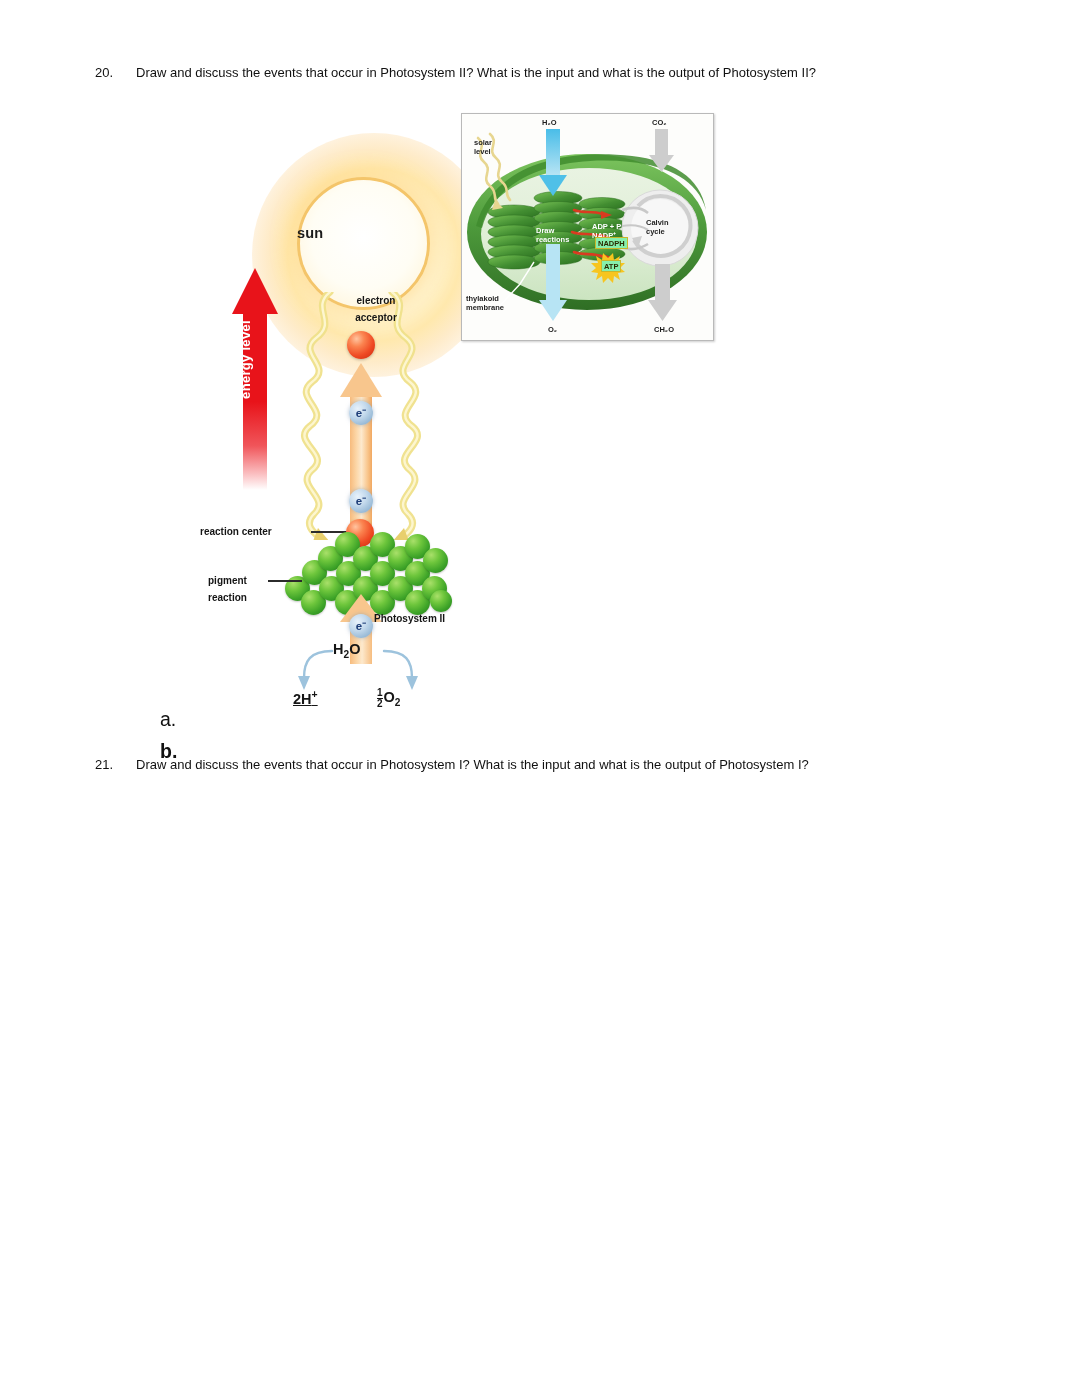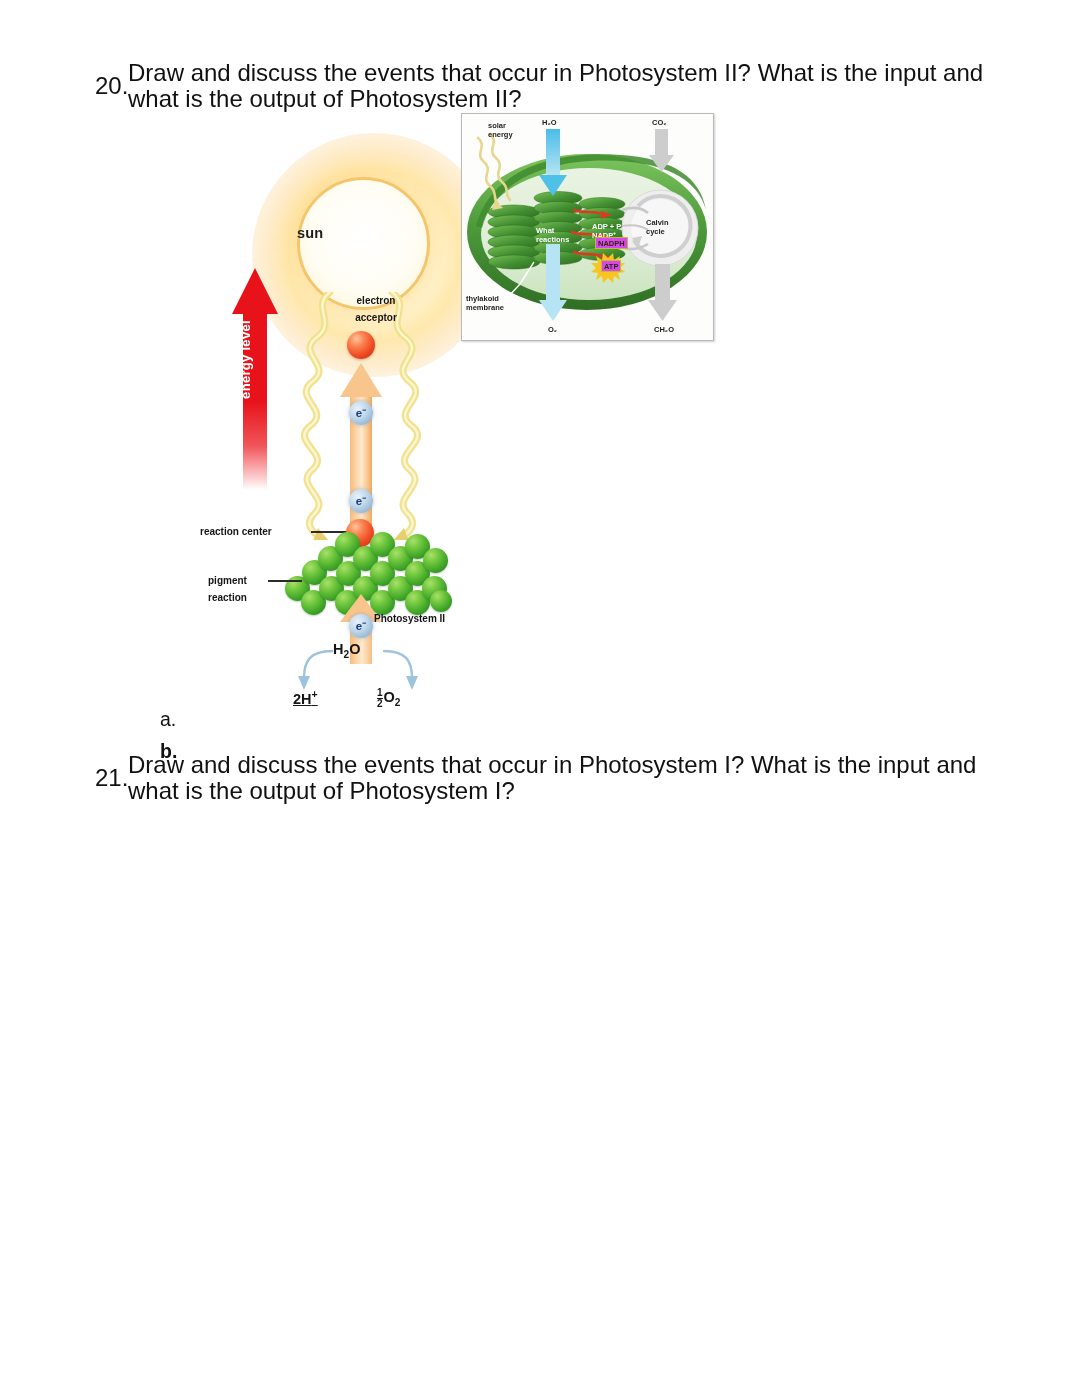--- a/index.html
+++ b/index.html
@@ -18,24 +18,25 @@
   }
 
   
   .q-block {
     position: absolute;
     left: 95px;
     width: 910px;
   }
   .q-item {
     display: flex;
-    align-items: center;
-    font-size: 24px;
+    align-items: flex-end;
+    font-size: 13px;
     line-height: 26px;
     color: #111;
+    gap: 8px;
   }
   .q-num {
     width: 33px;
     flex: 0 0 33px;
     text-align: left;
   }
   .q-text {
     flex: 1 1 auto;
   }
 
@@ -328,21 +329,21 @@
   .in-lab {
     position: absolute;
     font-size: 7.5px;
     font-weight: bold;
     color: #1d1d1d;
     white-space: nowrap;
     line-height: 9px;
   }
   .in-lab.white { color: #ffffff; }
   .in-lab.yellowbox {
-    background: #d946ef;
+    background: #86efac;
     border: 0.6px solid #c8b72a;
     padding: 0.5px 2px;
     color: #2a2a00;
   }
 </style>
 </head>
 <body>
 
 <div class="q-block" style="top:60px;">
   <div class="q-item">
@@ -552,30 +553,30 @@
 
       <rect x="193" y="15" width="13" height="26" fill="#cdcdcd"></rect>
       <path d="M187 41 L199.5 58 L212 41 Z" fill="#cdcdcd"></path>
 
       <rect x="193" y="150" width="15" height="36" fill="#cdcdcd"></rect>
       <path d="M186 186 L200.5 207 L215 186 Z" fill="#cdcdcd"></path>
 
       <path d="M34 196 L58 170 L72 148" stroke="#ffffff" stroke-width="1.4" fill="none"></path>
     </svg>
 
-    <div class="in-lab" style="left:12px; top:7px;margin-left:14px;">
+    <div class="in-lab" style="left:12px; top:24px;">
       <span>solar</span><br>
-      <span>energy</span>
+      <span>level</span>
     </div>
     <div class="in-lab" style="left:80px; top:4px;">H₂O</div>
     <div class="in-lab" style="left:190px; top:4px;">CO₂</div>
     <div class="in-lab" style="left:86px; top:211px;">O₂</div>
     <div class="in-lab" style="left:192px; top:211px;">CH₂O</div>
     <div class="in-lab white" style="left:74px; top:112px;">
-      <span>What</span><br>
+      <span>Draw</span><br>
       <span>reactions</span>
     </div>
     <div class="in-lab" style="left:184px; top:104px;">
       <span>Calvin</span><br>
       <span>cycle</span>
     </div>
     <div class="in-lab white" style="left:130px; top:72px;margin-top:36px;">
       <span>ADP + P</span><br>
       <span>NADP⁺</span>
     </div>

